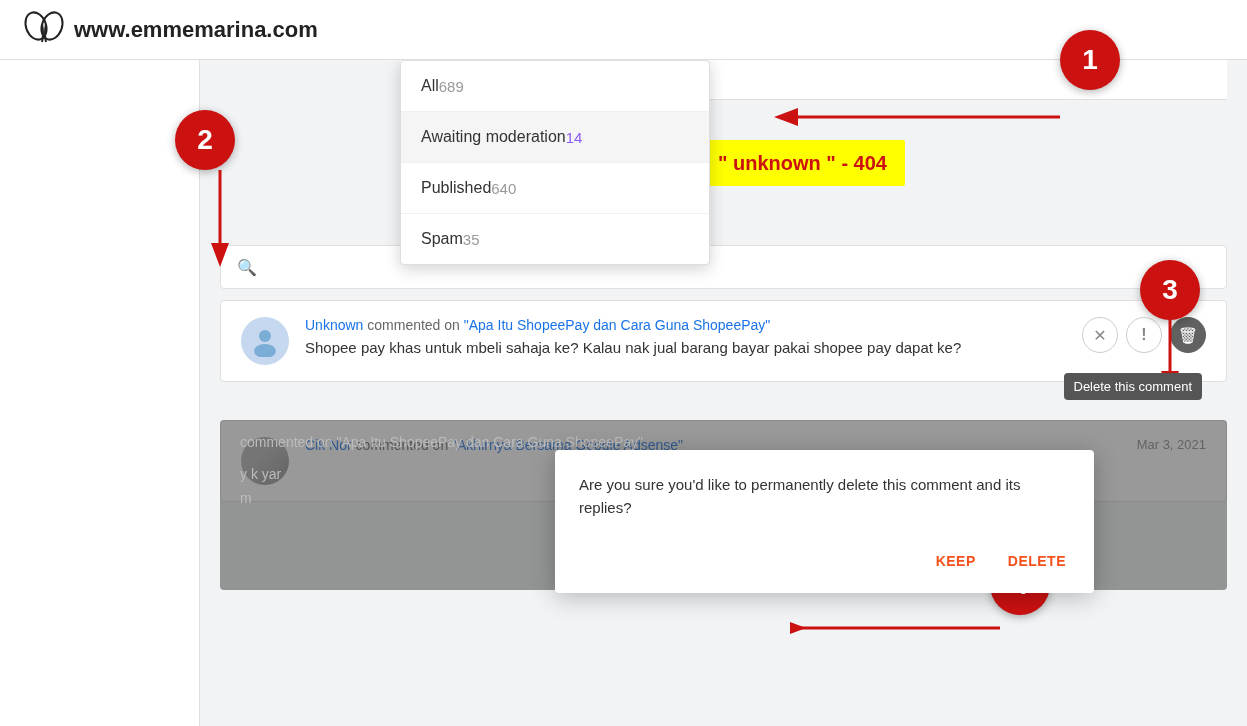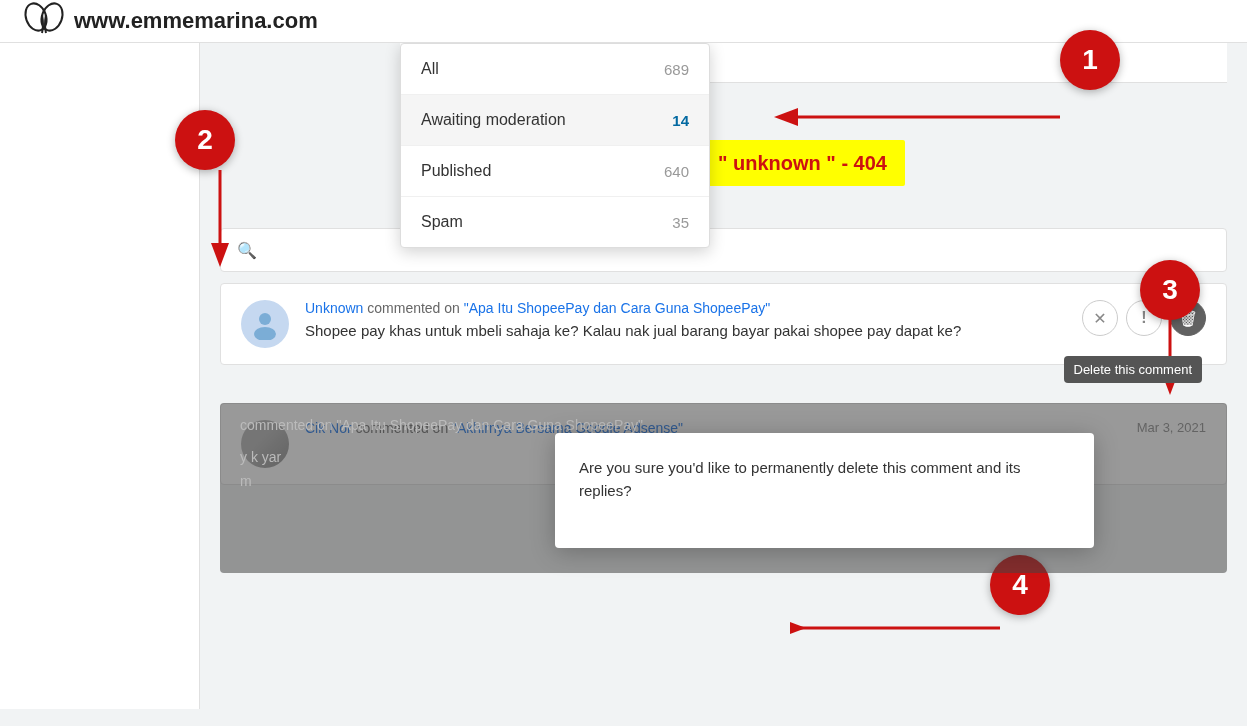--- a/index.html
+++ b/index.html
@@ -12,21 +12,21 @@
       position: relative;
     }
 
     
     .header {
       background: #fff;
       padding: 10px 20px;
       display: flex;
       align-items: center;
       border-bottom: 1px solid #e0e0e0;
-      height: 43px;
+      height: 60px;
     }
     .logo-text {
       font-family: 'Comic Sans MS', cursive, sans-serif;
       font-size: 22px;
       font-weight: bold;
       color: #222;
     }
 
     
     .main {
@@ -58,40 +58,38 @@
       left: 200px;
       background: #fff;
       border: 1px solid #ddd;
       border-radius: 4px;
       box-shadow: 0 4px 16px rgba(0,0,0,0.18);
       width: 310px;
       z-index: 100;
     }
     .dropdown-item {
       display: flex;
-      justify-content: space-between;
       align-items: center;
       padding: 16px 20px;
       font-size: 16px;
       color: #333;
       cursor: pointer;
       border-bottom: 1px solid #f0f0f0;
     }
     .dropdown-item:last-child { border-bottom: none; }
     .dropdown-item.active {
       background: #f5f5f5;
       font-weight: 500;
     }
     .dropdown-item .count {
       color: #999;
       font-size: 15px;
     }
     .dropdown-item.active .count {
-      color: #0369a1;
-      font-weight: bold;
+      color: #8b5cf6;
     }
 
     
     .circle-badge {
       width: 60px;
       height: 60px;
       border-radius: 50%;
       background: #cc1111;
       color: #fff;
       font-size: 28px;
@@ -368,20 +366,24 @@
       <div style="padding:2px 20px;color:#bbb;font-size:14px;">
         <span>y k                                                                                    yar</span>
       </div>
       <div style="padding:6px 20px;color:#bbb;font-size:14px;">
         <span>m</span>
       </div>
     </div>
 
     <div class="dialog-body">
       <div class="dialog-text">Are you sure you'd like to permanently delete this comment and its replies?</div>
+      <div class="dialog-buttons">
+        <button class="dialog-btn keep">KEEP</button>
+        <button class="dialog-btn delete">DELETE</button>
+      </div>
     </div>
 
   </div>
 </div>
 
 <div class="callout-box">
   <div class="callout-text">" unknown " - 404</div>
 </div>
 
 <div class="circle-badge badge-1">1</div>

